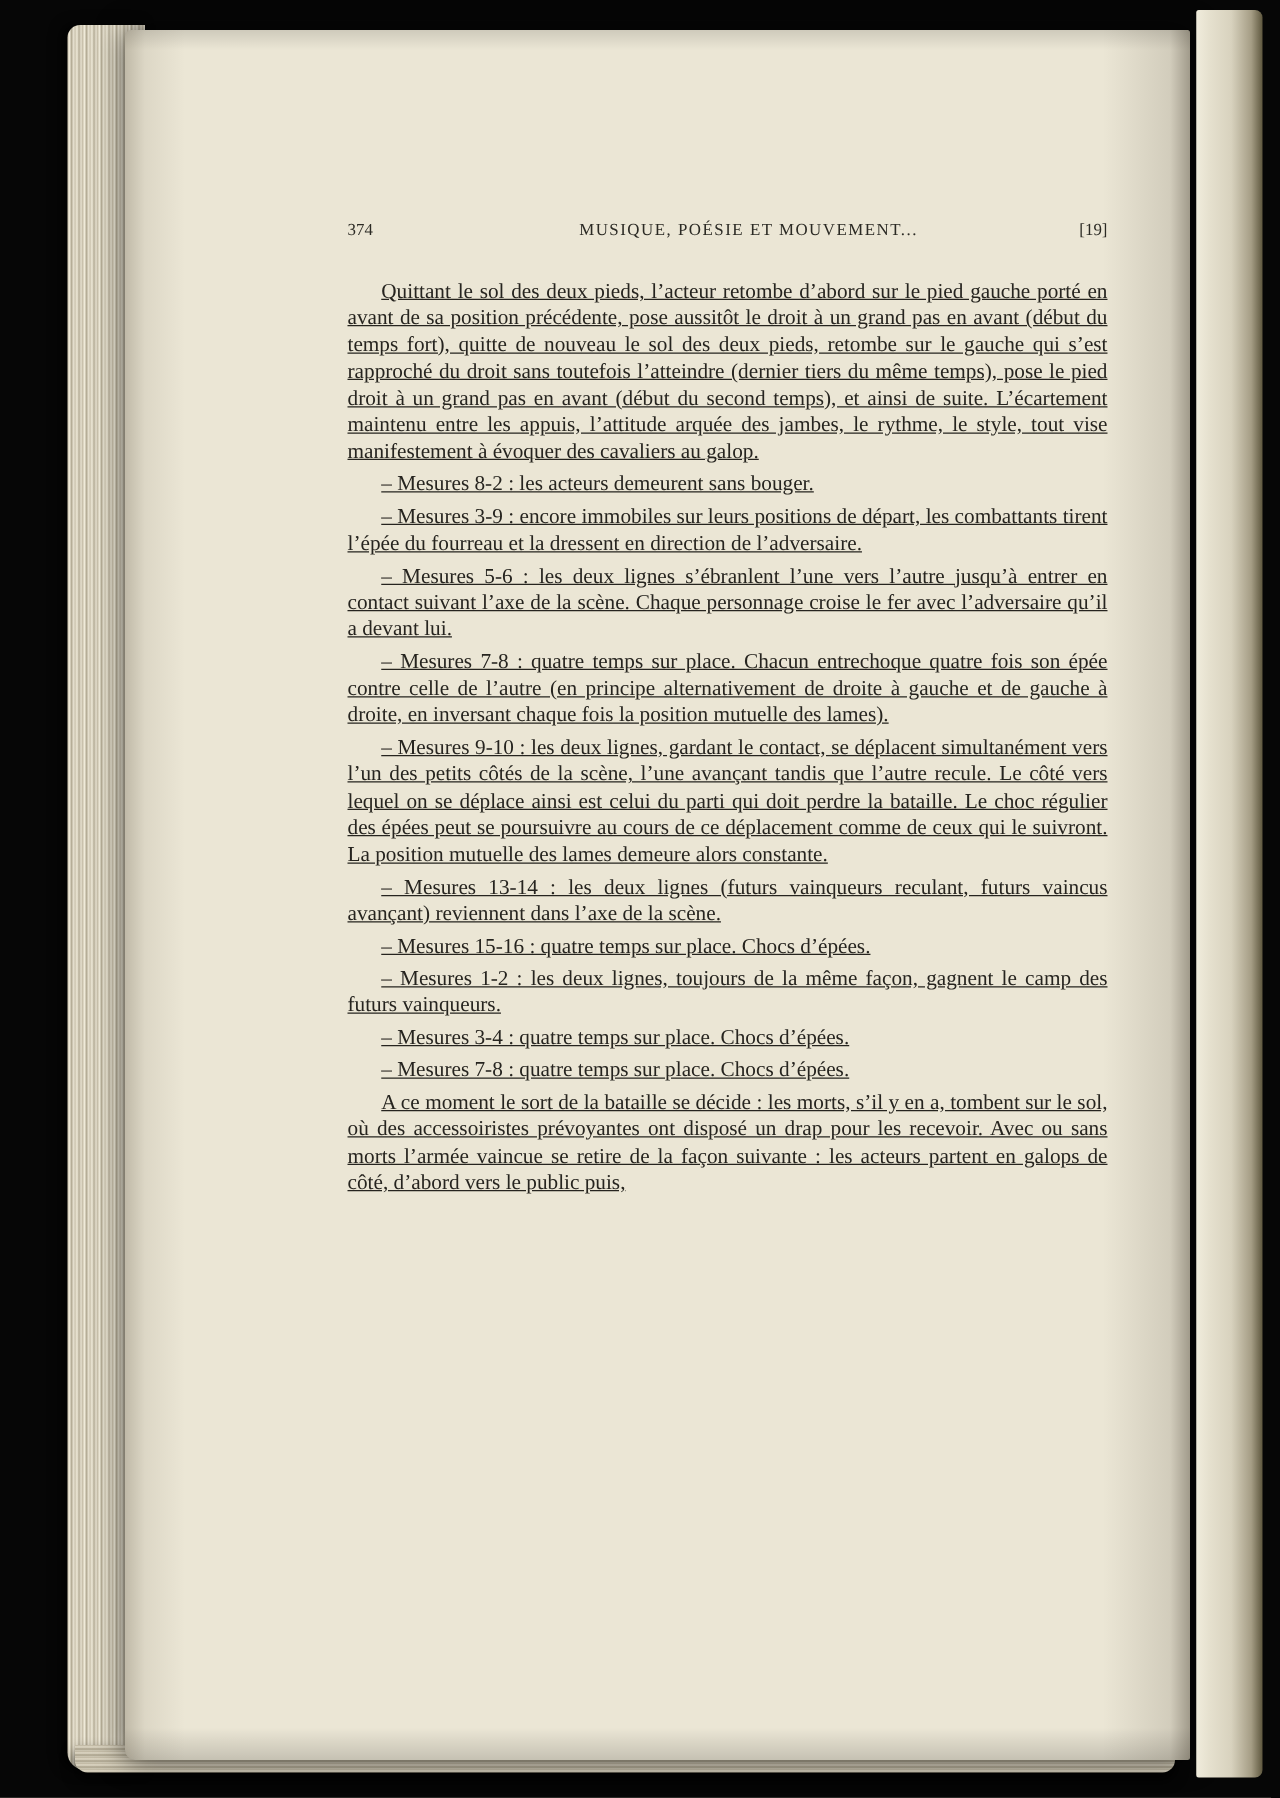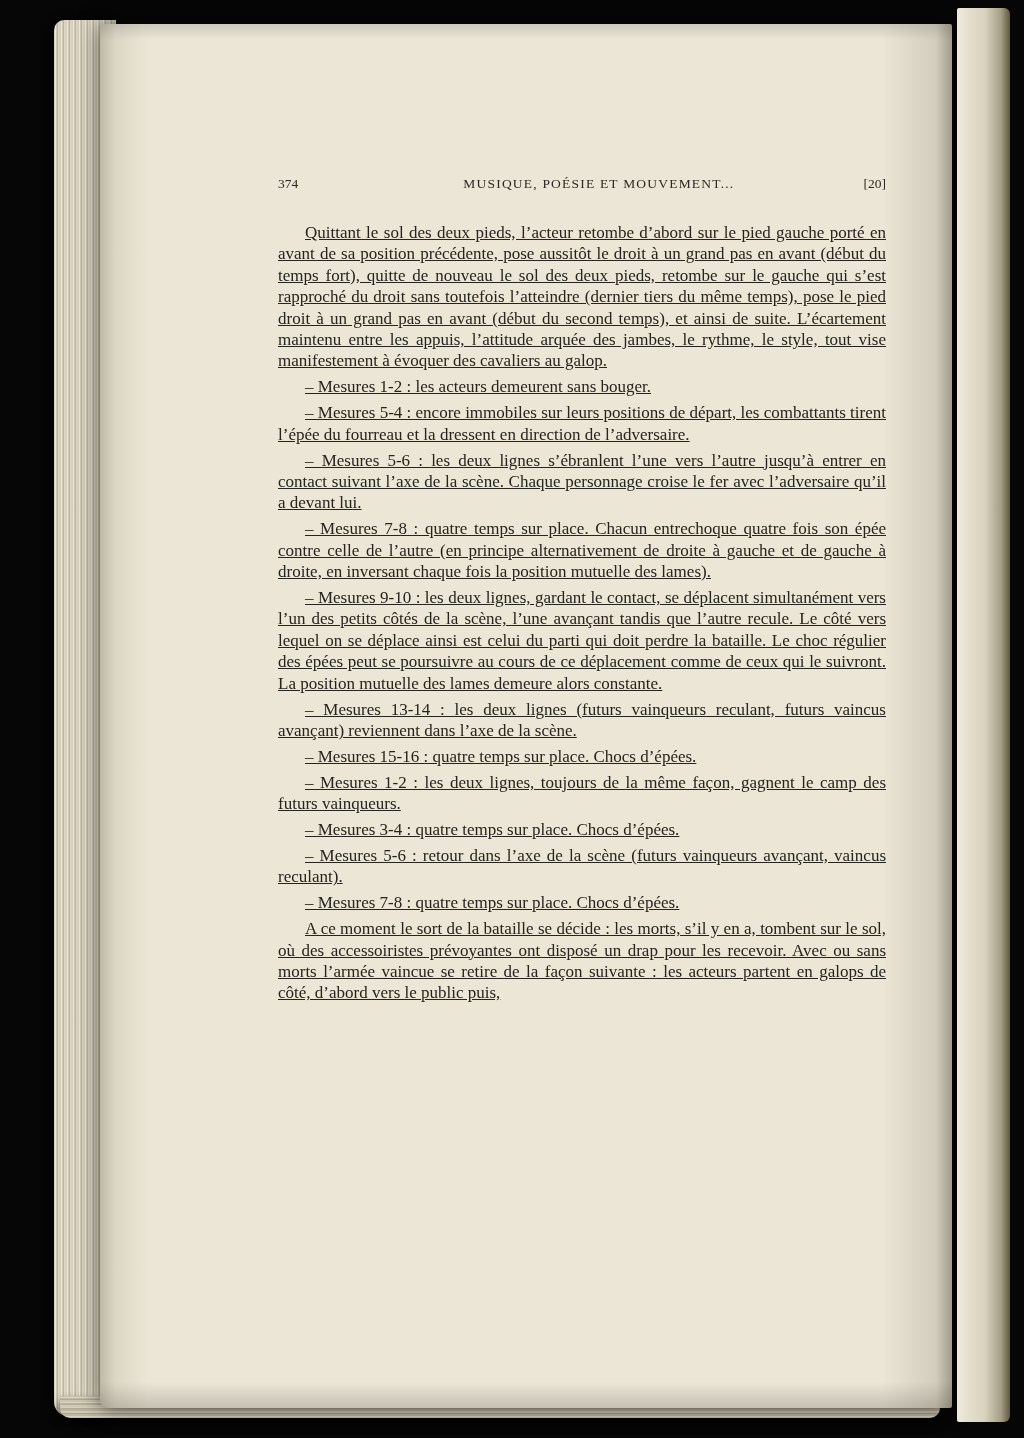--- a/index.html
+++ b/index.html
@@ -63,34 +63,33 @@
 
   <div class="page-stack-left"></div>
   <div class="page-stack-bottom"></div>
 
   <div class="page">
     <div class="content">
 
       <div class="pagehead">
         <span>374</span>
         <span class="running-head">MUSIQUE, POÉSIE ET MOUVEMENT...</span>
-        <span>[20]</span>
+        <span>[19]</span>
       </div>
 
       <p class="para">Quittant le sol des deux pieds, l’acteur retombe d’abord sur le pied gauche porté en avant de sa position précédente, pose aussitôt le droit à un grand pas en avant (début du temps fort), quitte de nouveau le sol des deux pieds, retombe sur le gauche qui s’est rapproché du droit sans toutefois l’atteindre (dernier tiers du même temps), pose le pied droit à un grand pas en avant (début du second temps), et ainsi de suite. L’écartement maintenu entre les appuis, l’attitude arquée des jambes, le rythme, le style, tout vise manifestement à évoquer des cavaliers au galop.</p>
-      <p class="para">– Mesures 1-2 : les acteurs demeurent sans bouger.</p>
-      <p class="para">– Mesures 5-4 : encore immobiles sur leurs positions de départ, les combattants tirent l’épée du fourreau et la dressent en direction de l’adversaire.</p>
+      <p class="para">– Mesures 8-2 : les acteurs demeurent sans bouger.</p>
+      <p class="para">– Mesures 3-9 : encore immobiles sur leurs positions de départ, les combattants tirent l’épée du fourreau et la dressent en direction de l’adversaire.</p>
       <p class="para">– Mesures 5-6 : les deux lignes s’ébranlent l’une vers l’autre jusqu’à entrer en contact suivant l’axe de la scène. Chaque personnage croise le fer avec l’adversaire qu’il a devant lui.</p>
       <p class="para">– Mesures 7-8 : quatre temps sur place. Chacun entrechoque quatre fois son épée contre celle de l’autre (en principe alternativement de droite à gauche et de gauche à droite, en inversant chaque fois la position mutuelle des lames).</p>
       <p class="para">– Mesures 9-10 : les deux lignes, gardant le contact, se déplacent simultanément vers l’un des petits côtés de la scène, l’une avançant tandis que l’autre recule. Le côté vers lequel on se déplace ainsi est celui du parti qui doit perdre la bataille. Le choc régulier des épées peut se poursuivre au cours de ce déplacement comme de ceux qui le suivront. La position mutuelle des lames demeure alors constante.</p>
       <p class="para">– Mesures 13-14 : les deux lignes (futurs vainqueurs reculant, futurs vaincus avançant) reviennent dans l’axe de la scène.</p>
       <p class="para">– Mesures 15-16 : quatre temps sur place. Chocs d’épées.</p>
       <p class="para">– Mesures 1-2 : les deux lignes, toujours de la même façon, gagnent le camp des futurs vainqueurs.</p>
       <p class="para">– Mesures 3-4 : quatre temps sur place. Chocs d’épées.</p>
-      <p class="para">– Mesures 5-6 : retour dans l’axe de la scène (futurs vainqueurs avançant, vaincus reculant).</p>
       <p class="para">– Mesures 7-8 : quatre temps sur place. Chocs d’épées.</p>
       <p class="para">A ce moment le sort de la bataille se décide : les morts, s’il y en a, tombent sur le sol, où des accessoiristes prévoyantes ont disposé un drap pour les recevoir. Avec ou sans morts l’armée vaincue se retire de la façon suivante : les acteurs partent en galops de côté, d’abord vers le public puis,</p>
 
     </div>
   </div>
 
   <div class="facing-page"></div>
 
 </div>
 

